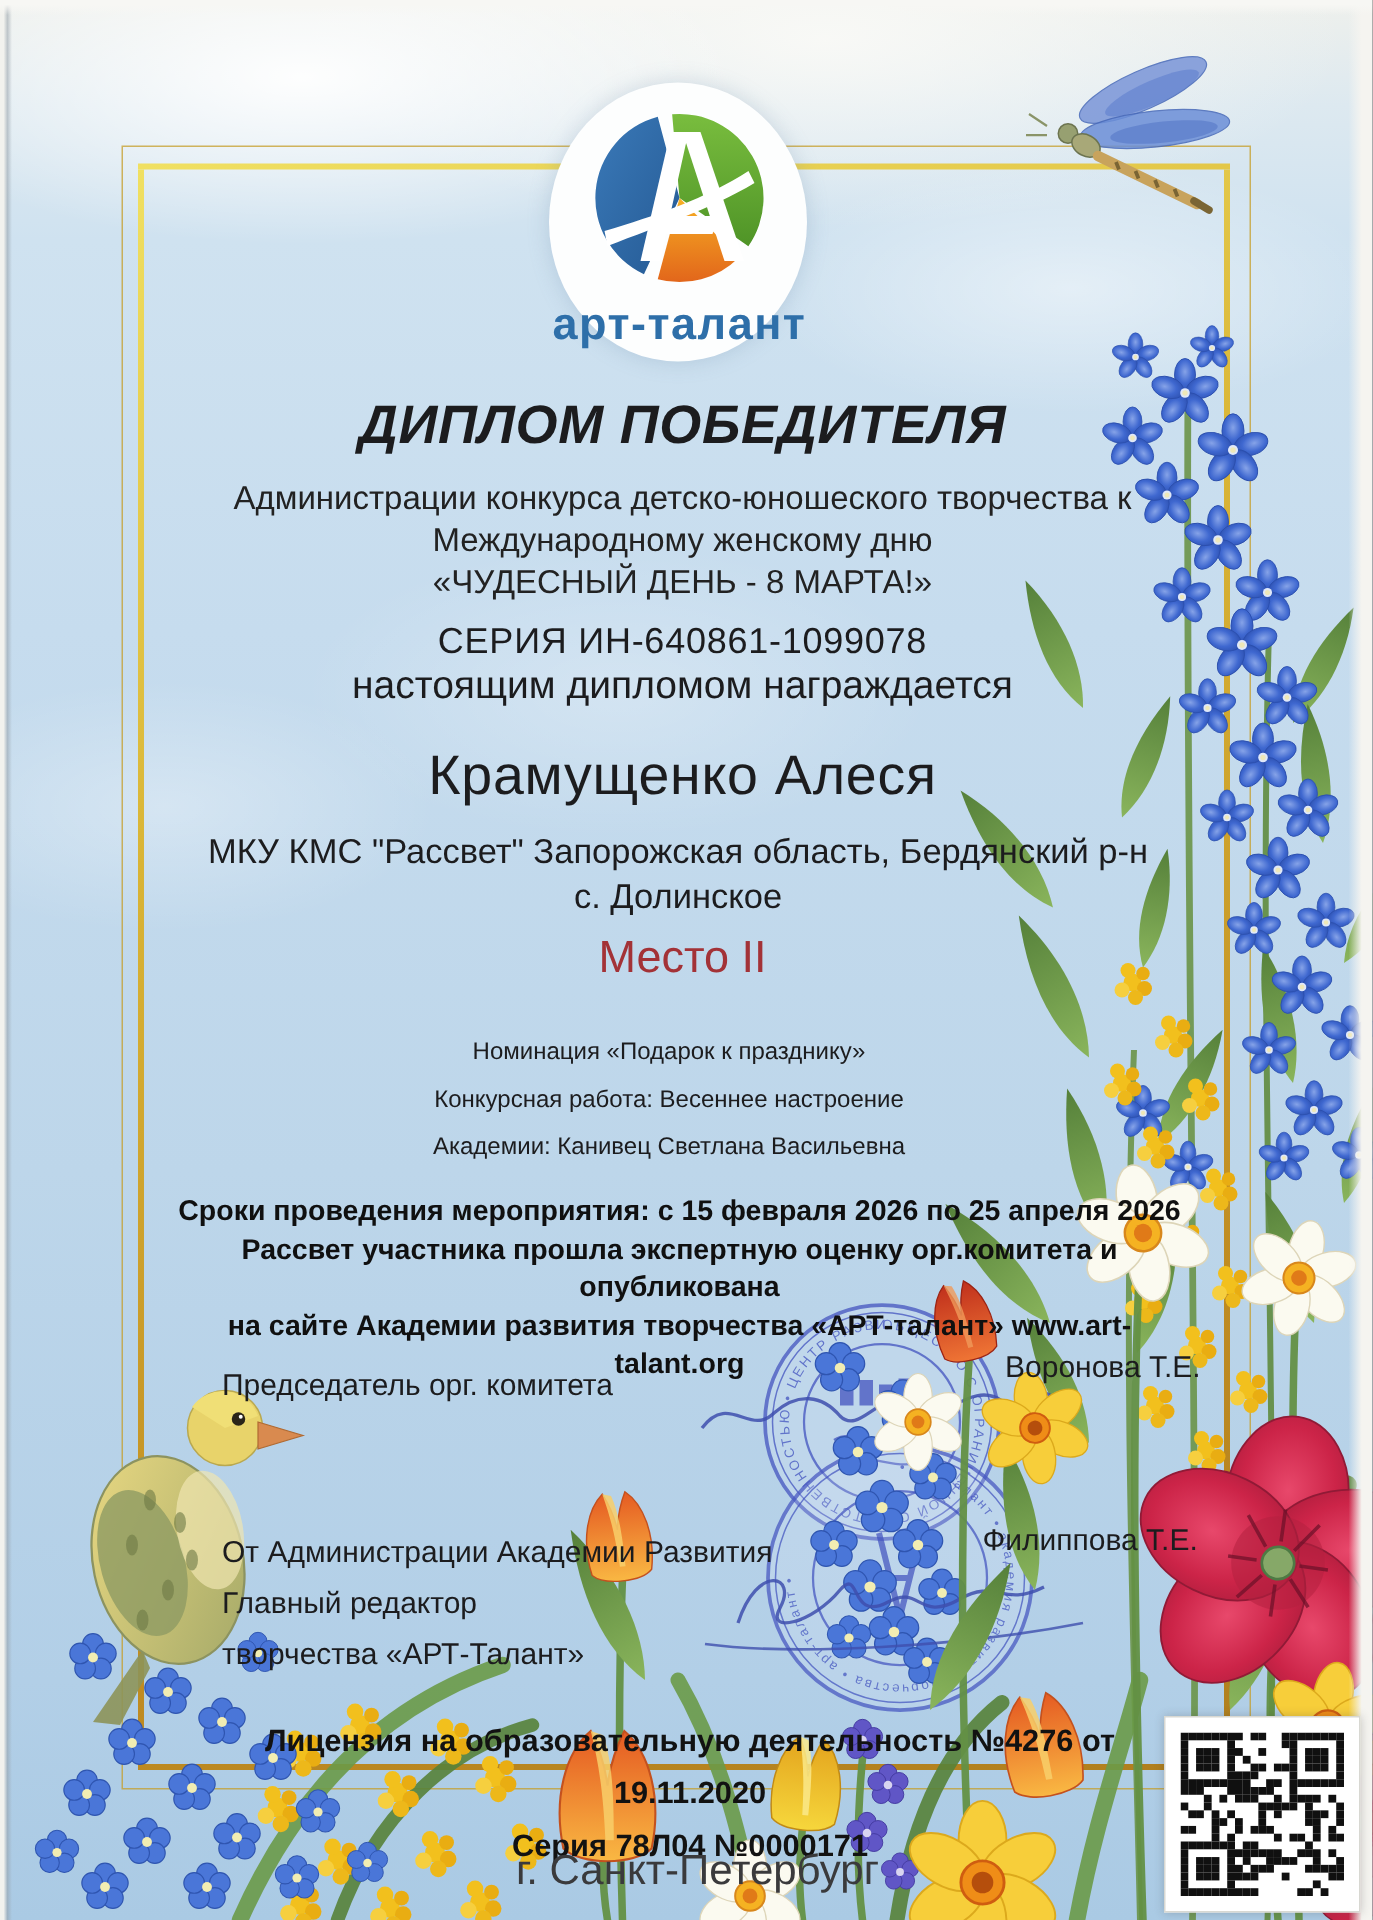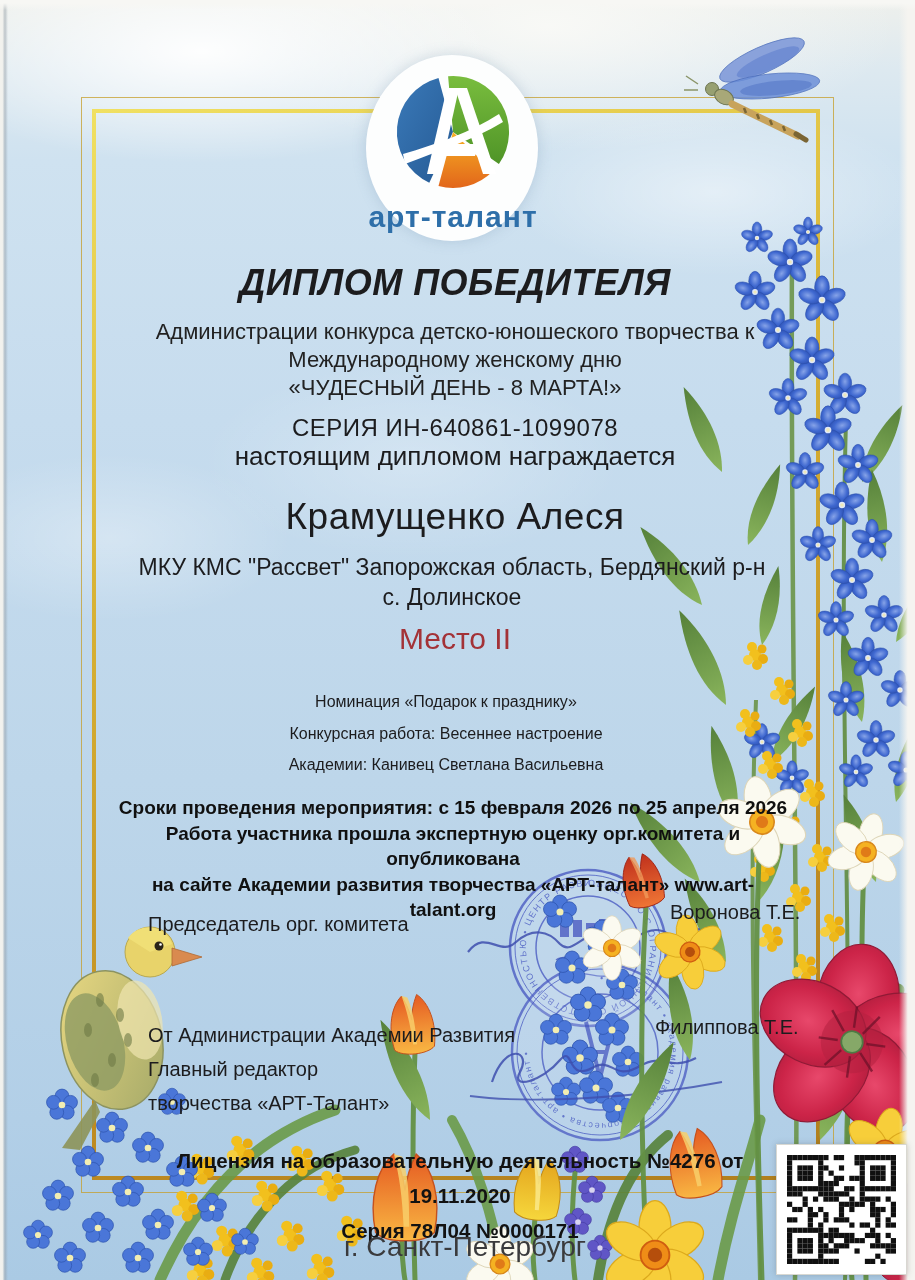--- a/index.html
+++ b/index.html
@@ -435,21 +435,21 @@
   <div class="t c name">Крамущенко Алеся</div>
   <div class="t c org">МКУ КМС "Рассвет" Запорожская область, Бердянский р-н с. Долинское</div>
   <div class="t c place">Место II</div>
   <div class="t c nomin">
     <div>Номинация «Подарок к празднику»</div>
     <div>Конкурсная работа: Весеннее настроение</div>
     <div>Академии: Канивец Светлана Васильевна</div>
   </div>
   <div class="t c event">
     <div>Сроки проведения мероприятия: с 15 февраля 2026 по 25 апреля 2026</div>
-    <div>Работа участника прошла экспертную оценку орг.комитета и опубликована</div>
+    <div>Рассвет участника прошла экспертную оценку орг.комитета и опубликована</div>
     <div>на сайте Академии развития творчества «АРТ-талант» www.art-talant.org</div>
   </div>
 
   <div class="t sig sig1">
     <div>Председатель орг. комитета</div>
   </div>
   <div class="t signame signame1">Воронова Т.Е.</div>
 
   <div class="t sig sig2">
     <div>От Администрации Академии Развития</div>

